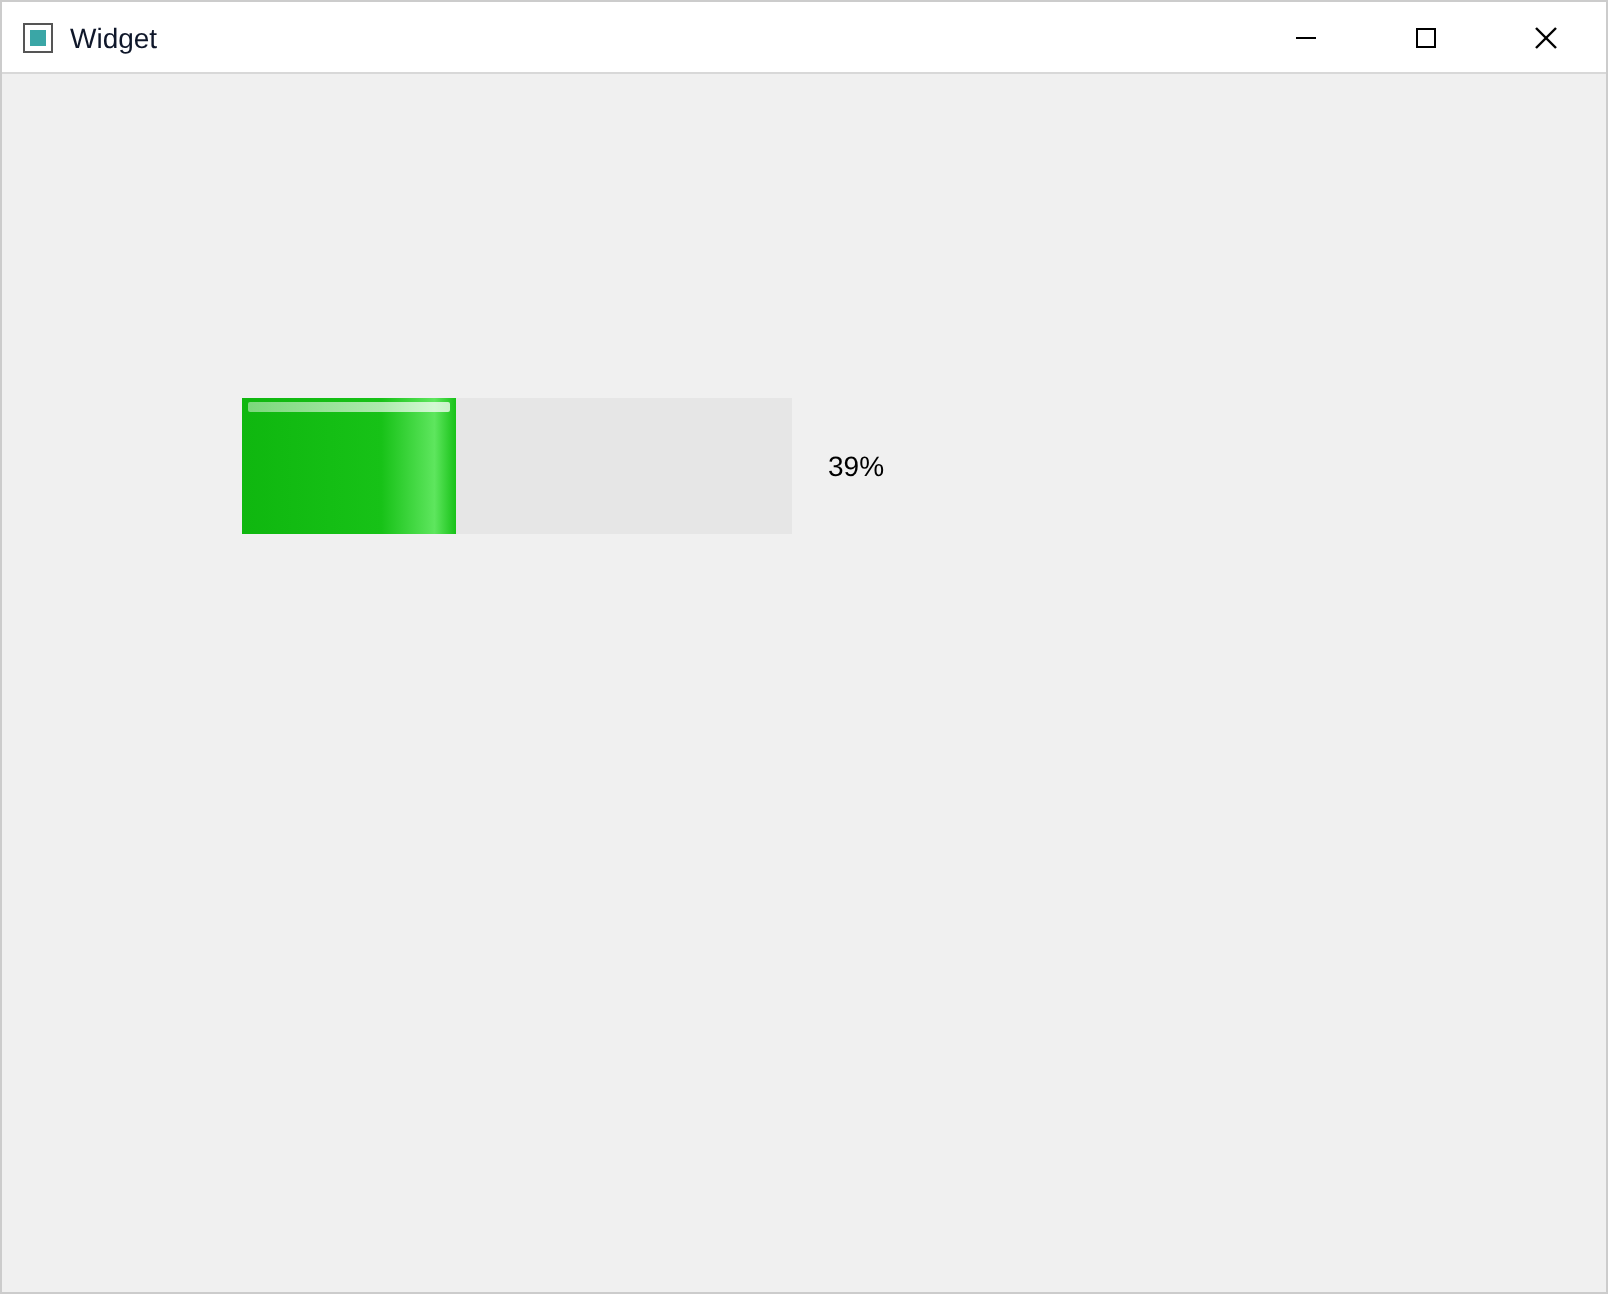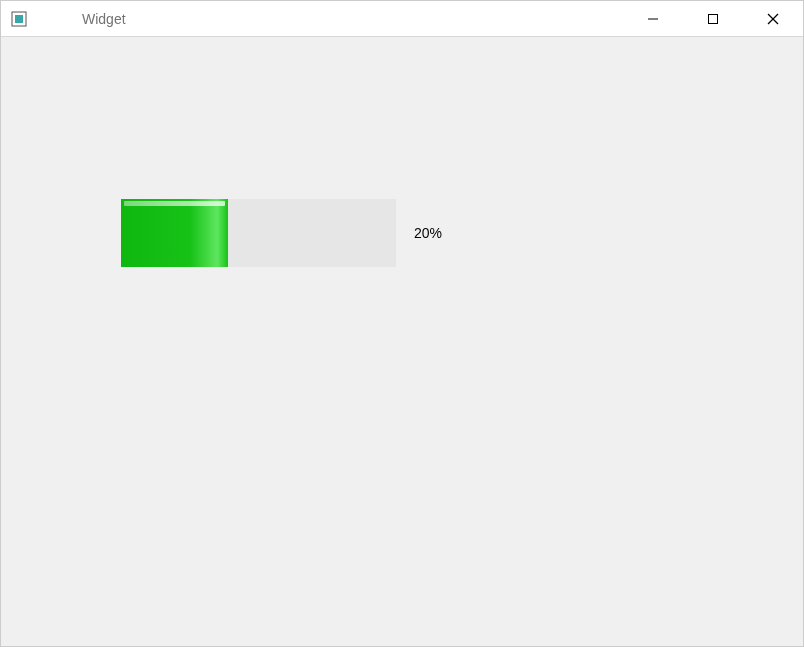--- a/index.html
+++ b/index.html
@@ -34,22 +34,21 @@
       gap: 8px;
     }
     .app-icon {
       width: 16px;
       height: 16px;
       display:inline-block;
     }
     .app-icon svg { display:block; }
     .title-text {
       font-size: 14px;
-      color: #737373;
-      margin-left: 47px;
+      color: #0f172a;
     }
     .titlebar-controls {
       display: flex;
       height: 100%;
     }
     .tb-btn {
       width: 60px;
       height: 100%;
       display: flex;
       align-items: center;
@@ -136,17 +135,17 @@
         </svg>
       </div>
     </div>
   </div>
 
   <div class="client-area">
     <div class="progress-wrap">
       <div class="progressbar">
         <div class="progress-fill" style="width:39%"></div>
       </div>
-      <span class="percent-label">20%</span>
+      <span class="percent-label">39%</span>
     </div>
 
   </div>
 </div>
 
 </body></html>

